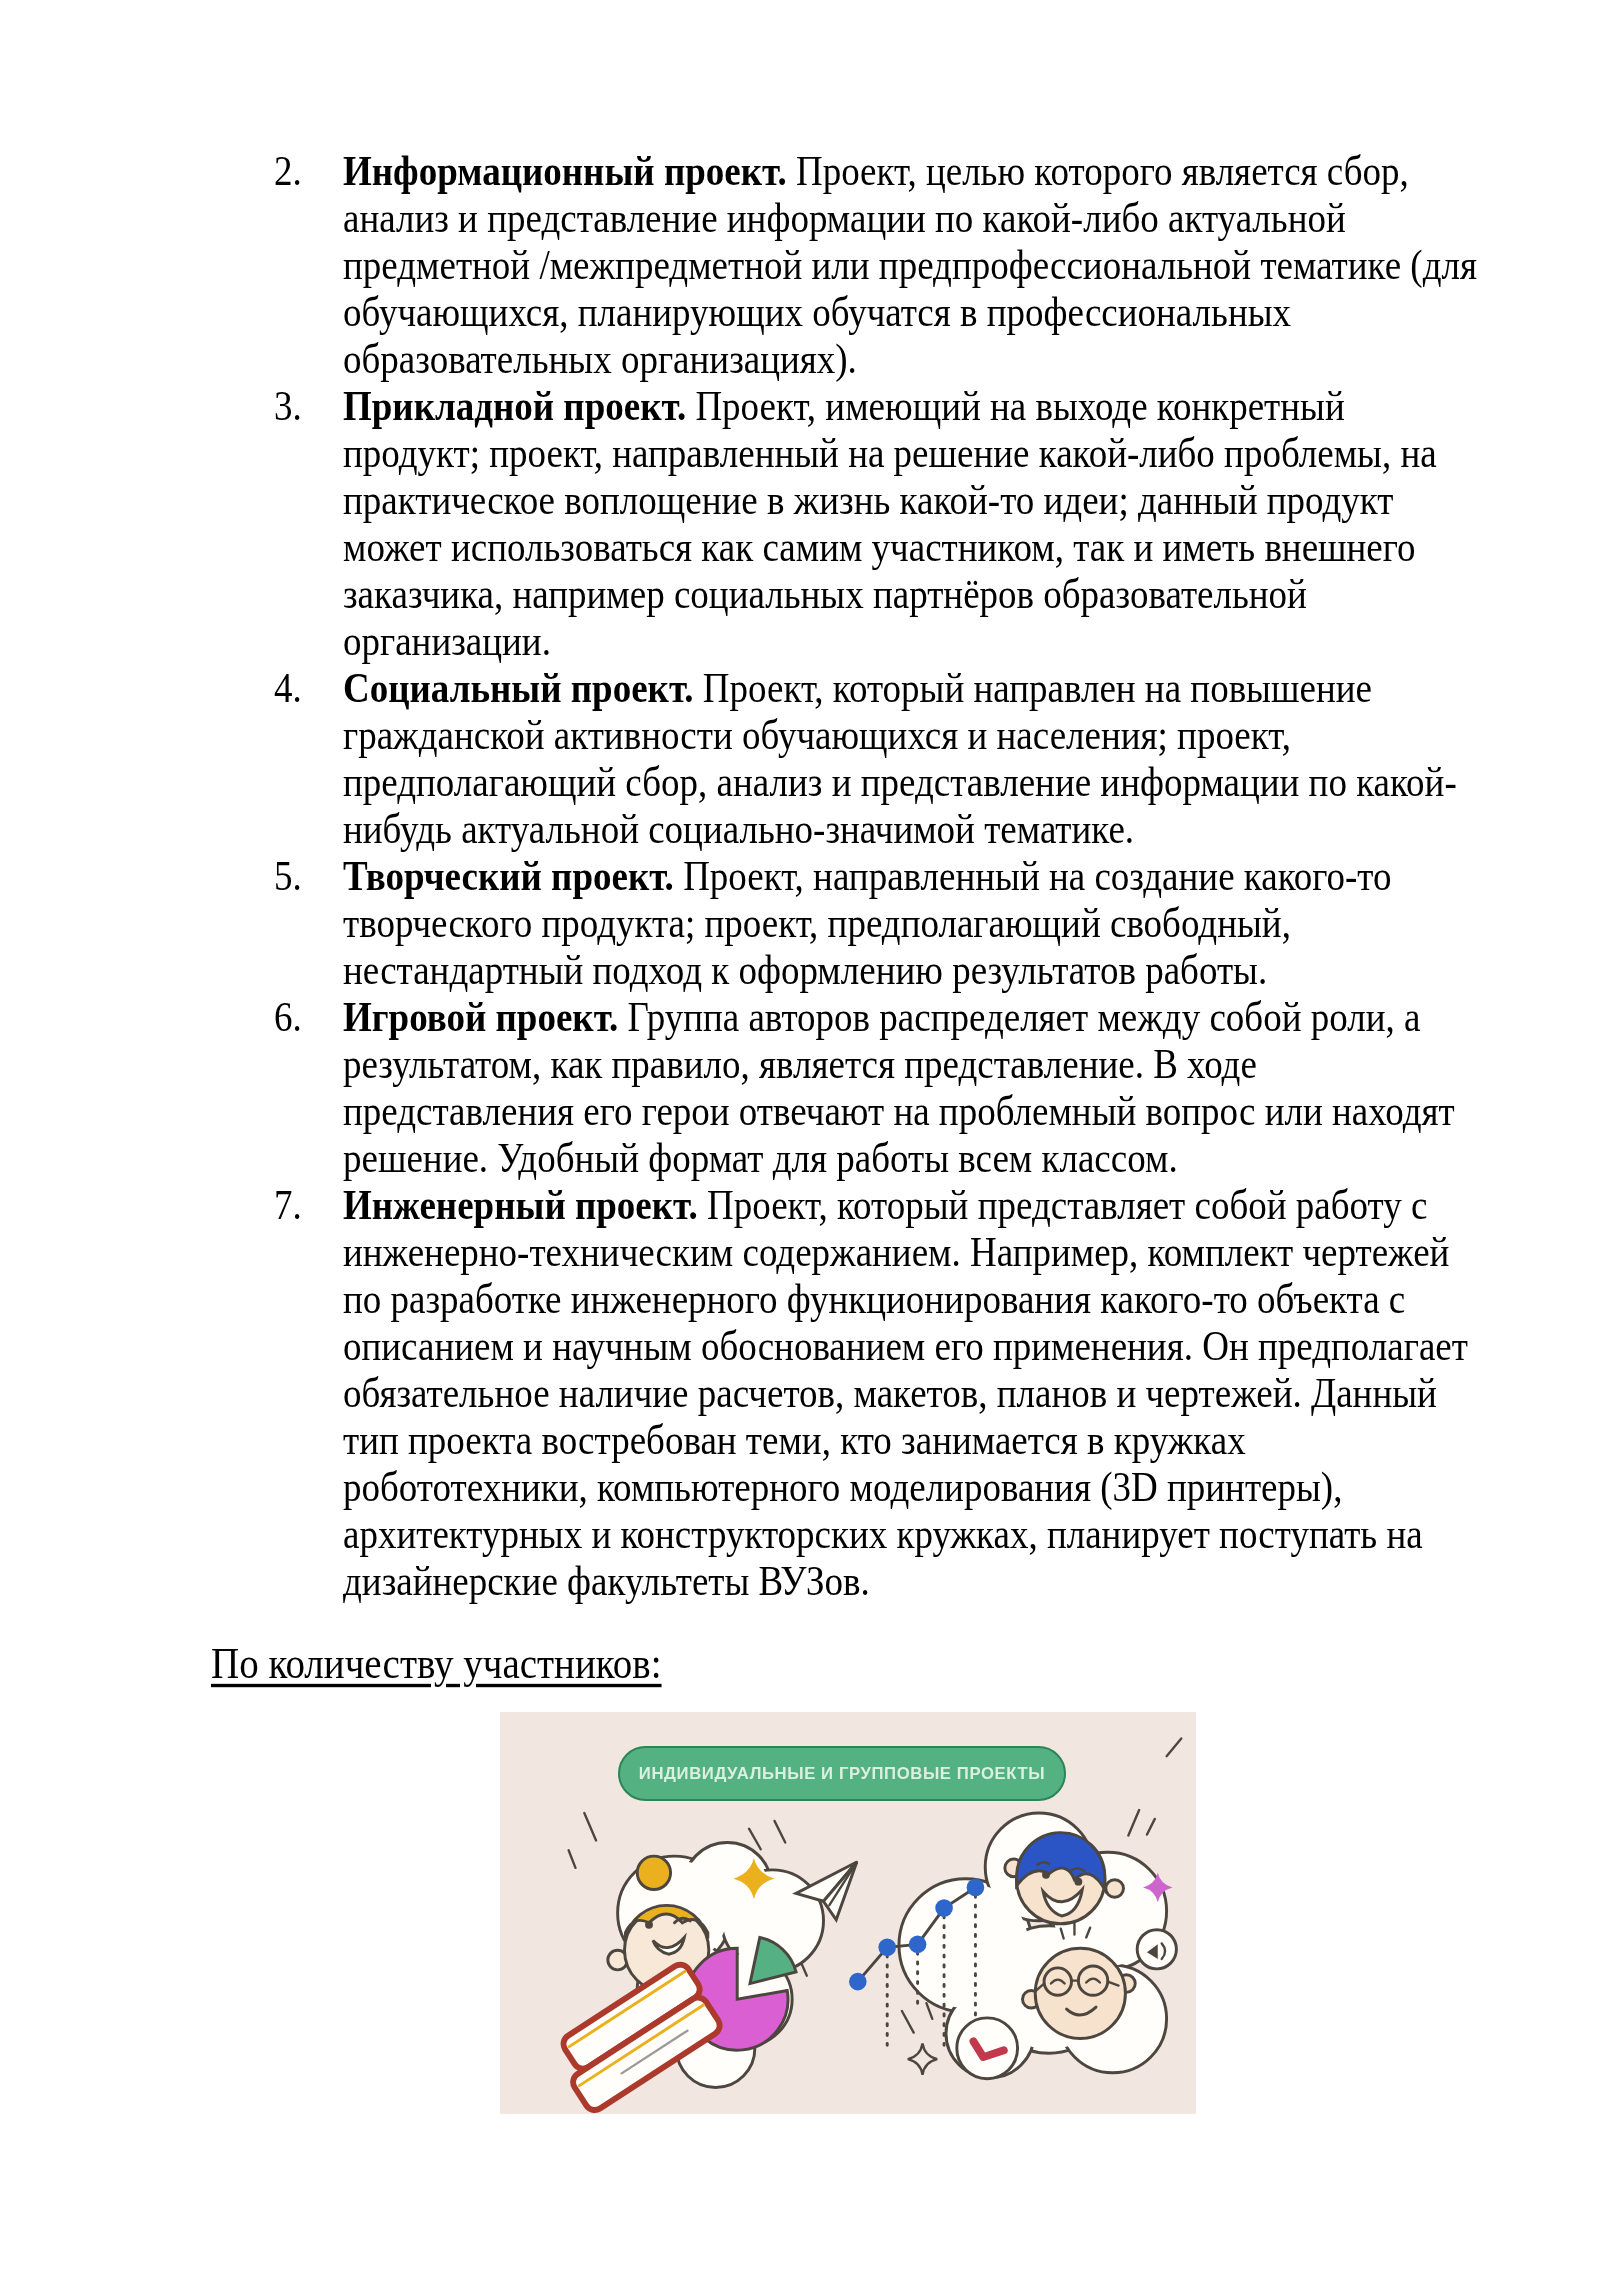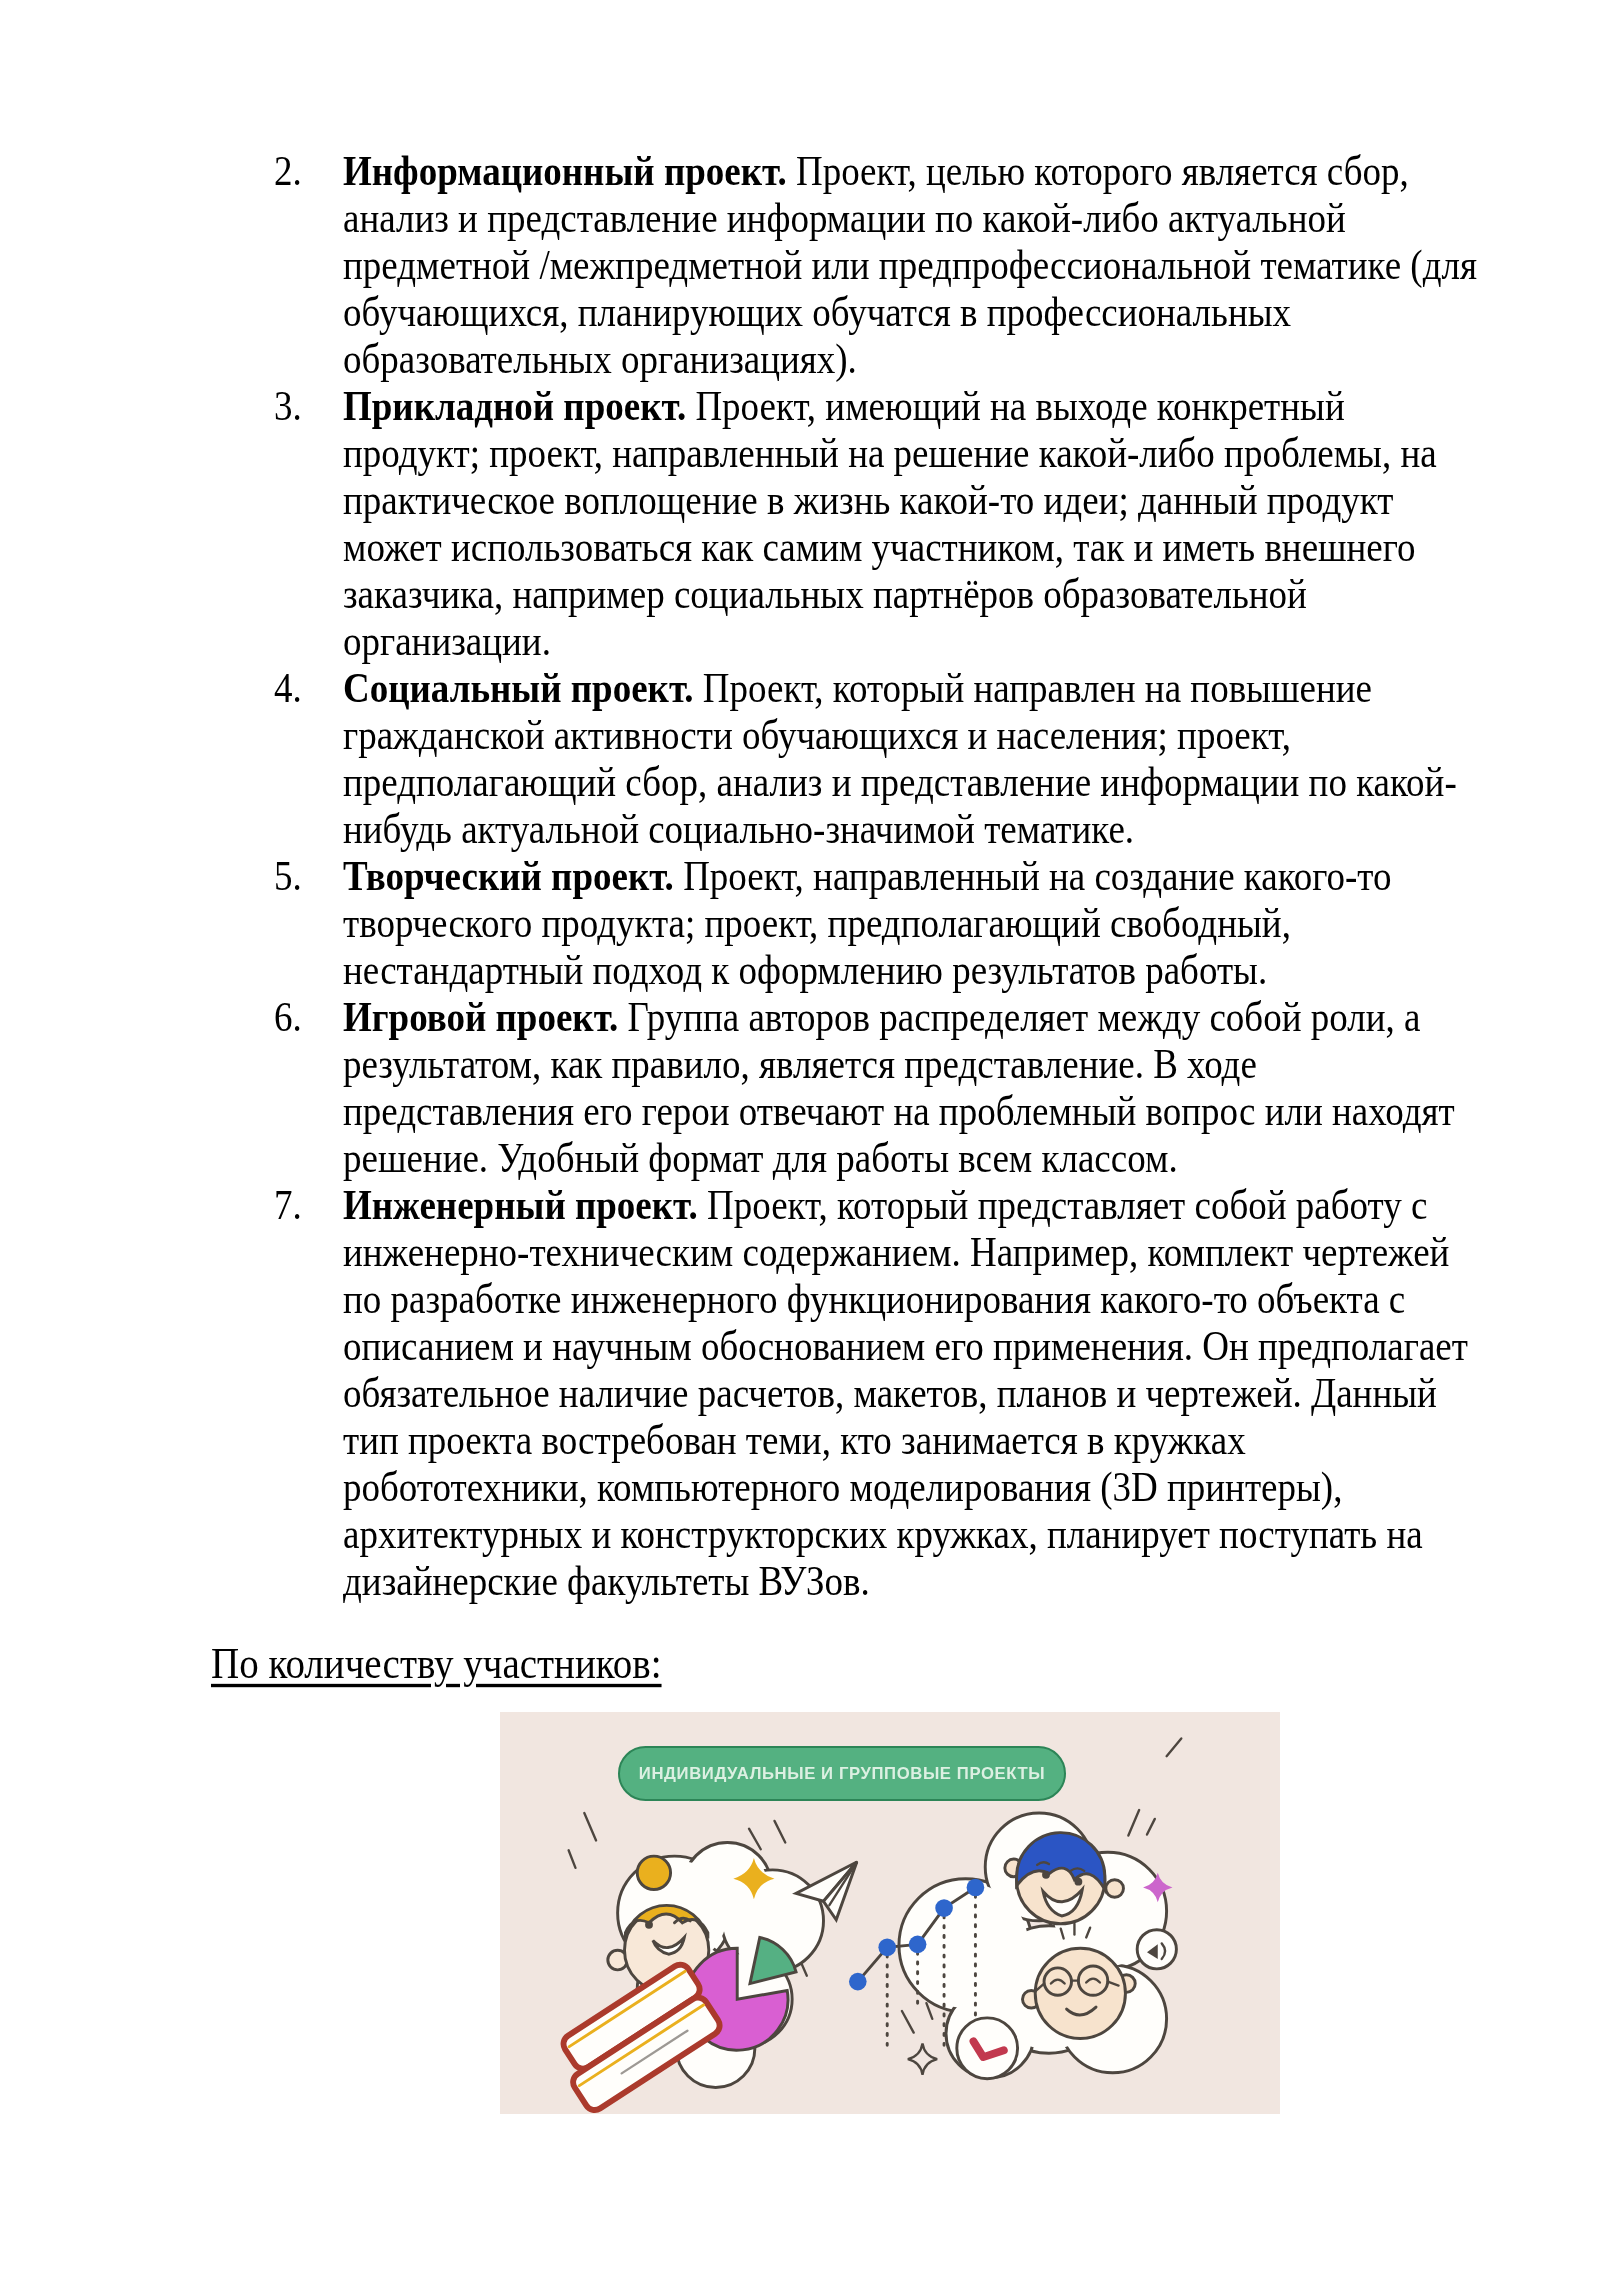--- a/index.html
+++ b/index.html
@@ -17,21 +17,21 @@
         transform:scaleY(1.16);transform-origin:0 35px;}
   .line b{font-weight:bold;}
   
   .section-heading{
     position:absolute;left:211px;top:1641px;font-size:39px;line-height:47px;
     text-decoration:underline;text-underline-offset:4.9px;
     transform:scaleY(1.12);transform-origin:0 35px;white-space:nowrap;
   }
   
   .figure{
-    position:absolute;left:500px;top:1712px;width:780px;height:402px;
+    position:absolute;left:500px;top:1712px;width:696px;height:402px;
     background:var(--background,#f1e6e0);
   }
   .figure svg{position:absolute;left:0;top:0;width:696px;height:402px;display:block;}
   .pill{
     position:absolute;left:118px;top:34px;width:448px;height:55px;box-sizing:border-box;
     background:var(--banner-green,#54b181);
     border:2.9px solid var(--banner-border,#2c8557);
     border-radius:29px;display:flex;align-items:center;justify-content:center;
   }
   .pill span{

